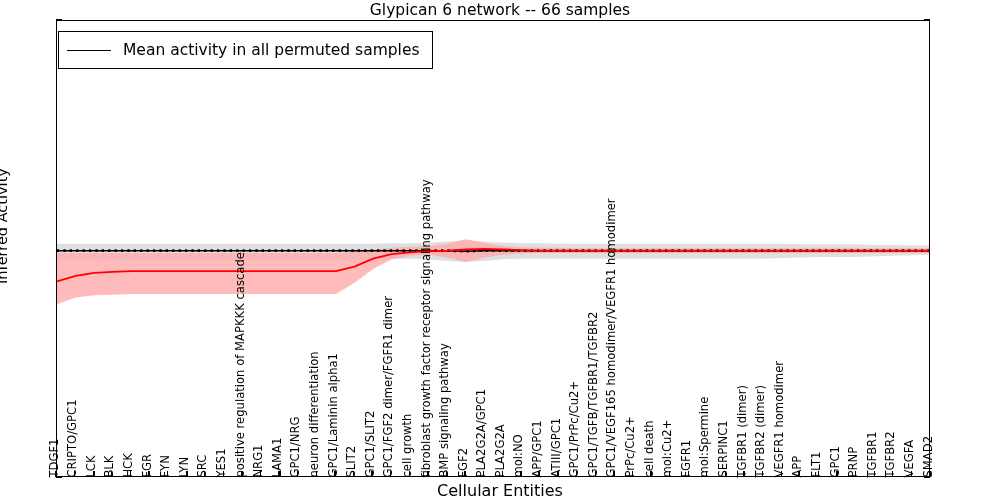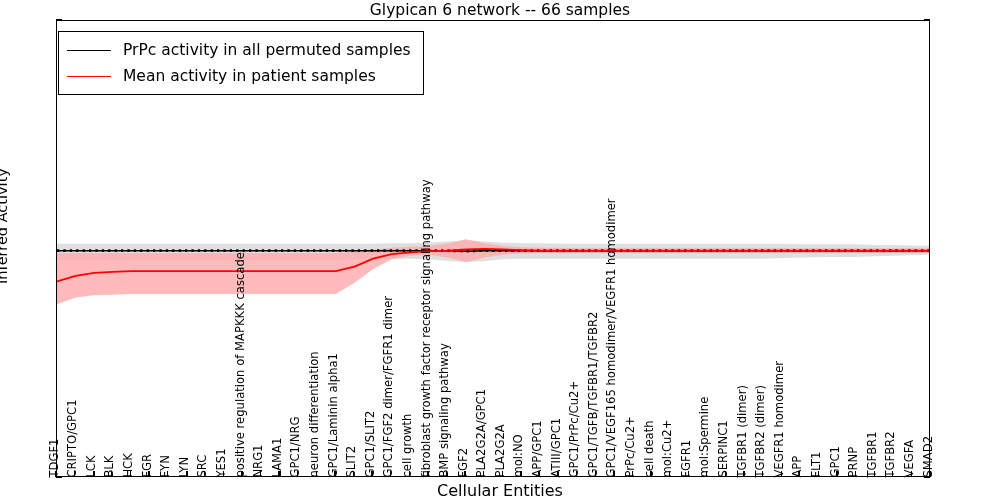--- a/index.html
+++ b/index.html
@@ -176,21 +176,17 @@
       <div class="xtick-label" style="left: 897.409px; bottom: 22px;">TGFBR2</div>
       <div style="position: absolute; width: 1.3px; height: 6px; background: rgb(0, 0, 0); top: 471px; left: 910.754px;"></div>
       <div class="xtick-label" style="left: 916.004px; bottom: 22px;">VEGFA</div>
       <div style="position: absolute; width: 1.3px; height: 6px; background: rgb(0, 0, 0); top: 471px; left: 929.35px;"></div>
       <div class="xtick-label" style="left: 934.6px; bottom: 22px;">SMAD2</div>
     </div>
 
   <div class="legend">
     <div class="legend-row">
       <span class="legend-swatch"></span>
-      <span class="legend-text">PrPc activity in all permuted samples</span>
-    </div>
-    <div class="legend-row">
-      <span class="legend-swatch red"></span>
-      <span class="legend-text">Mean activity in patient samples</span>
+      <span class="legend-text">Mean activity in all permuted samples</span>
     </div>
   </div>
 
 </div>
 
 </body></html>

